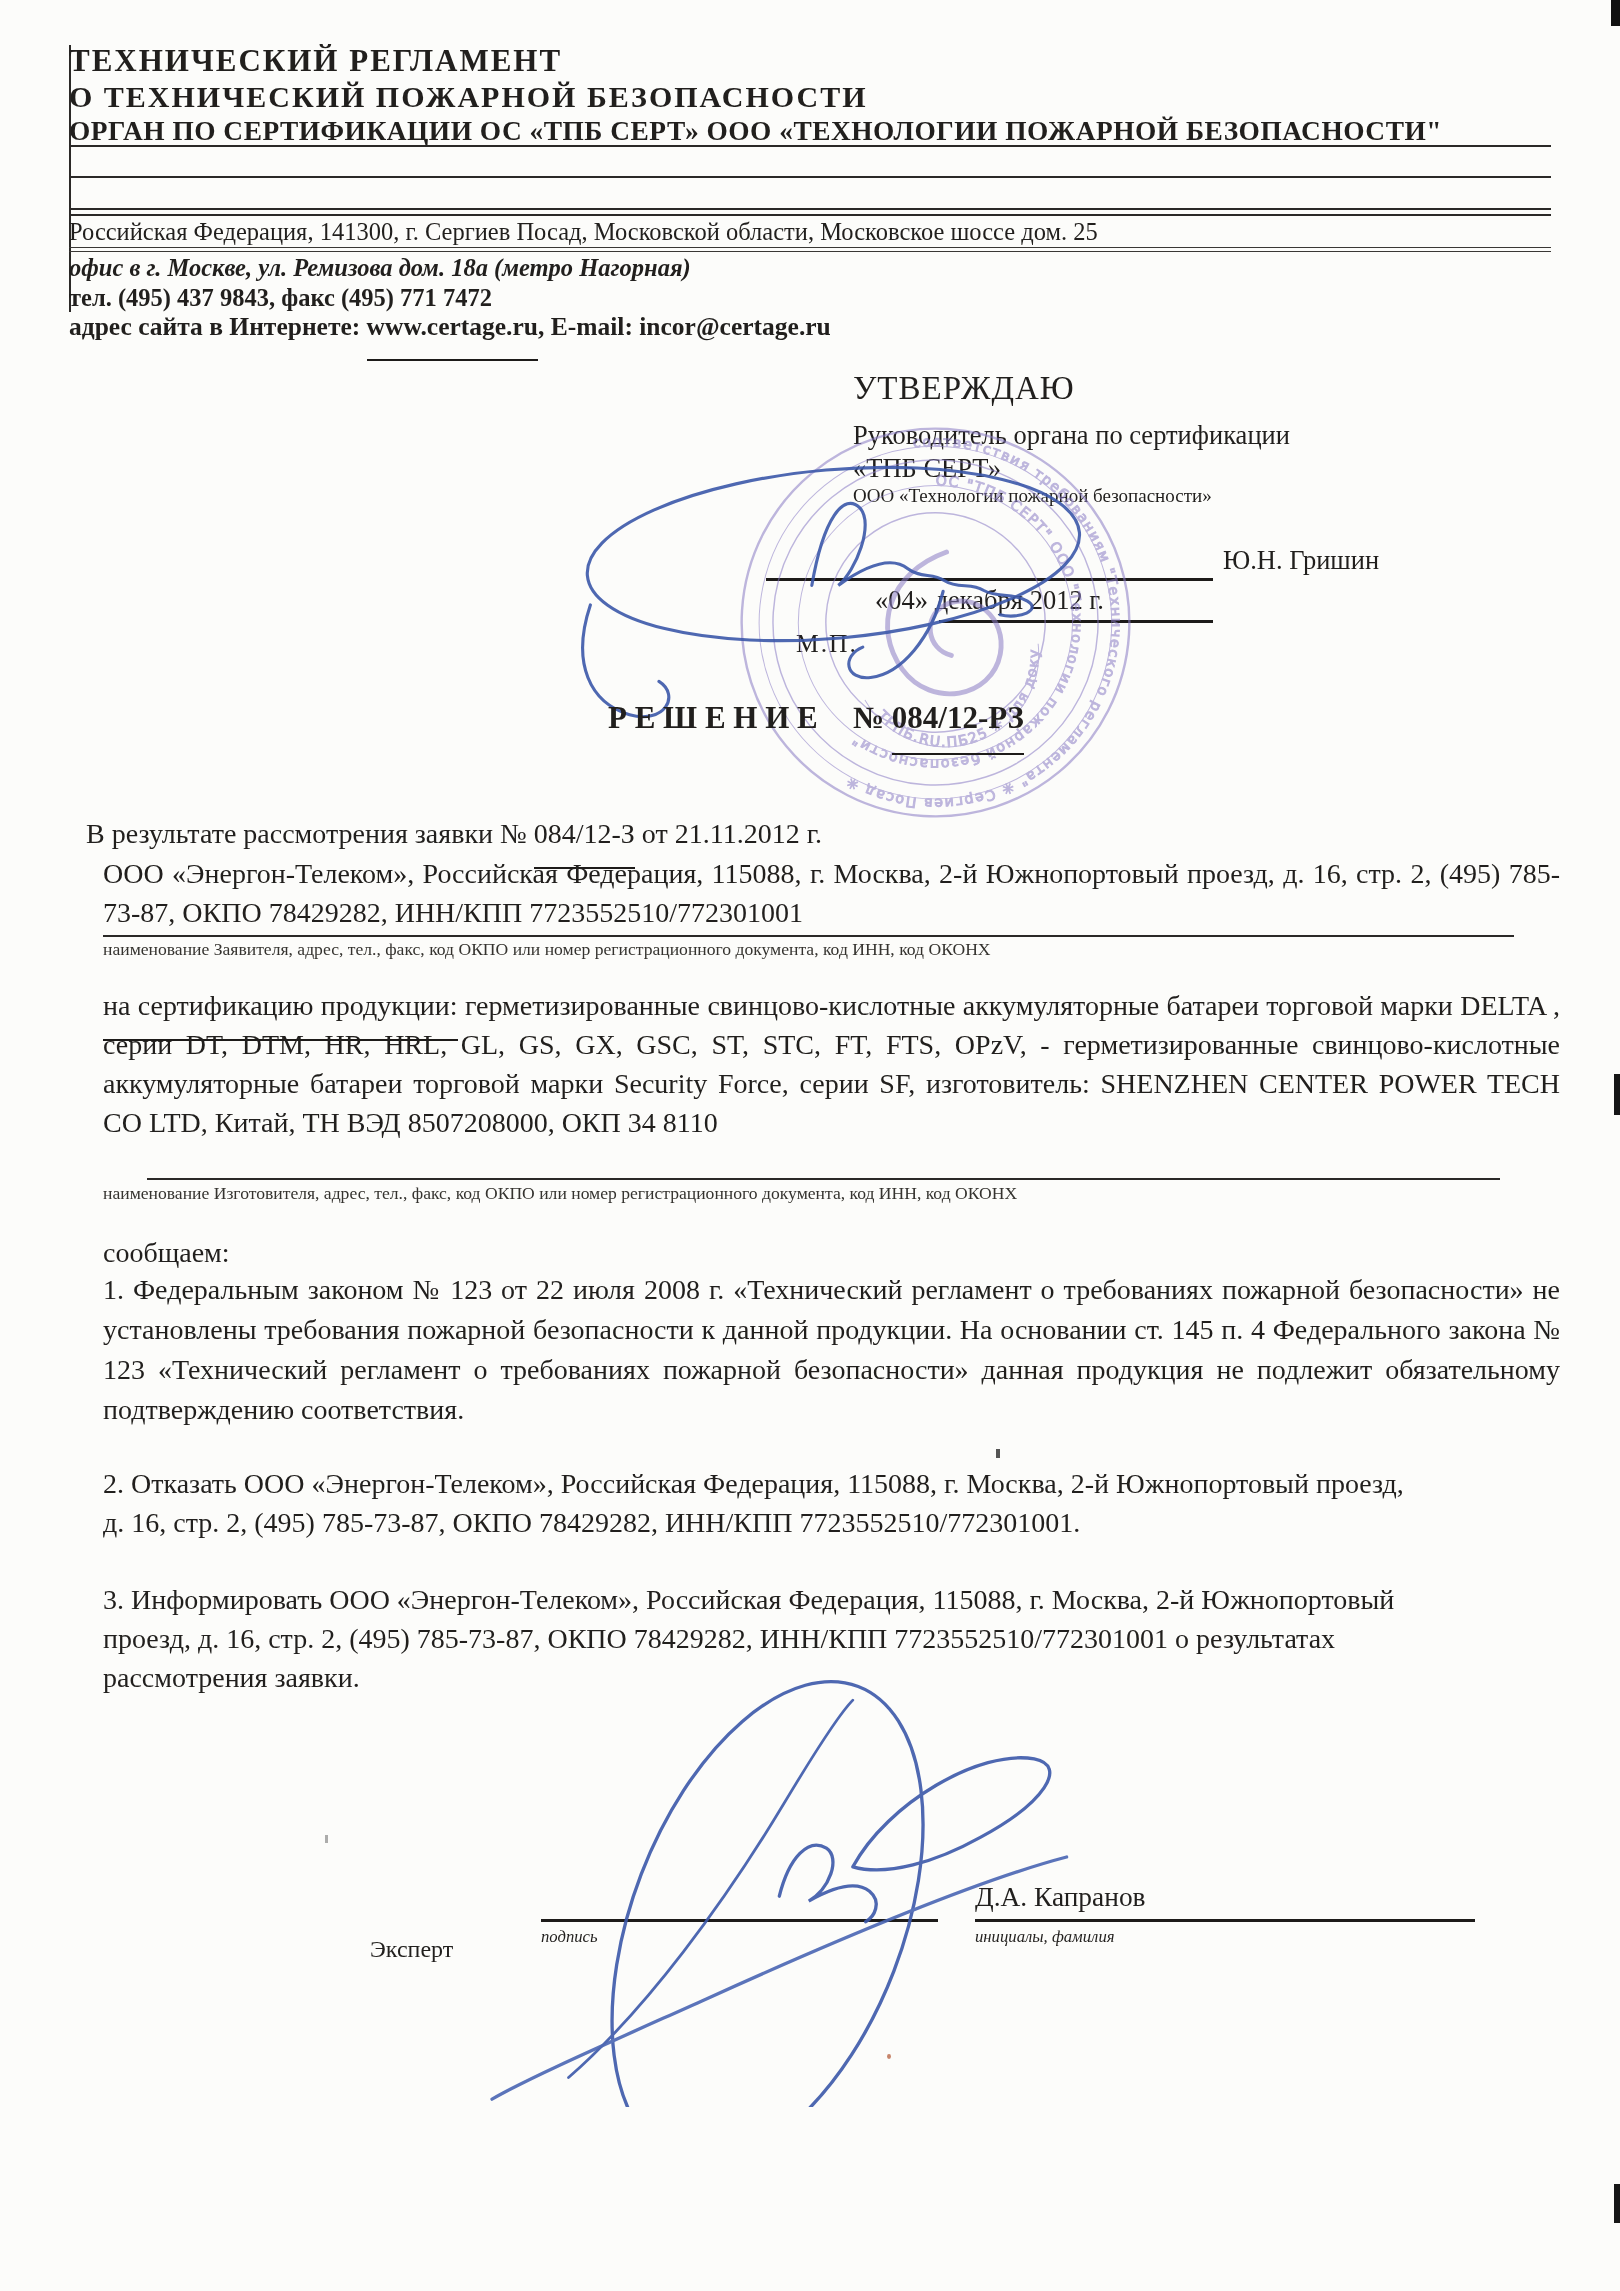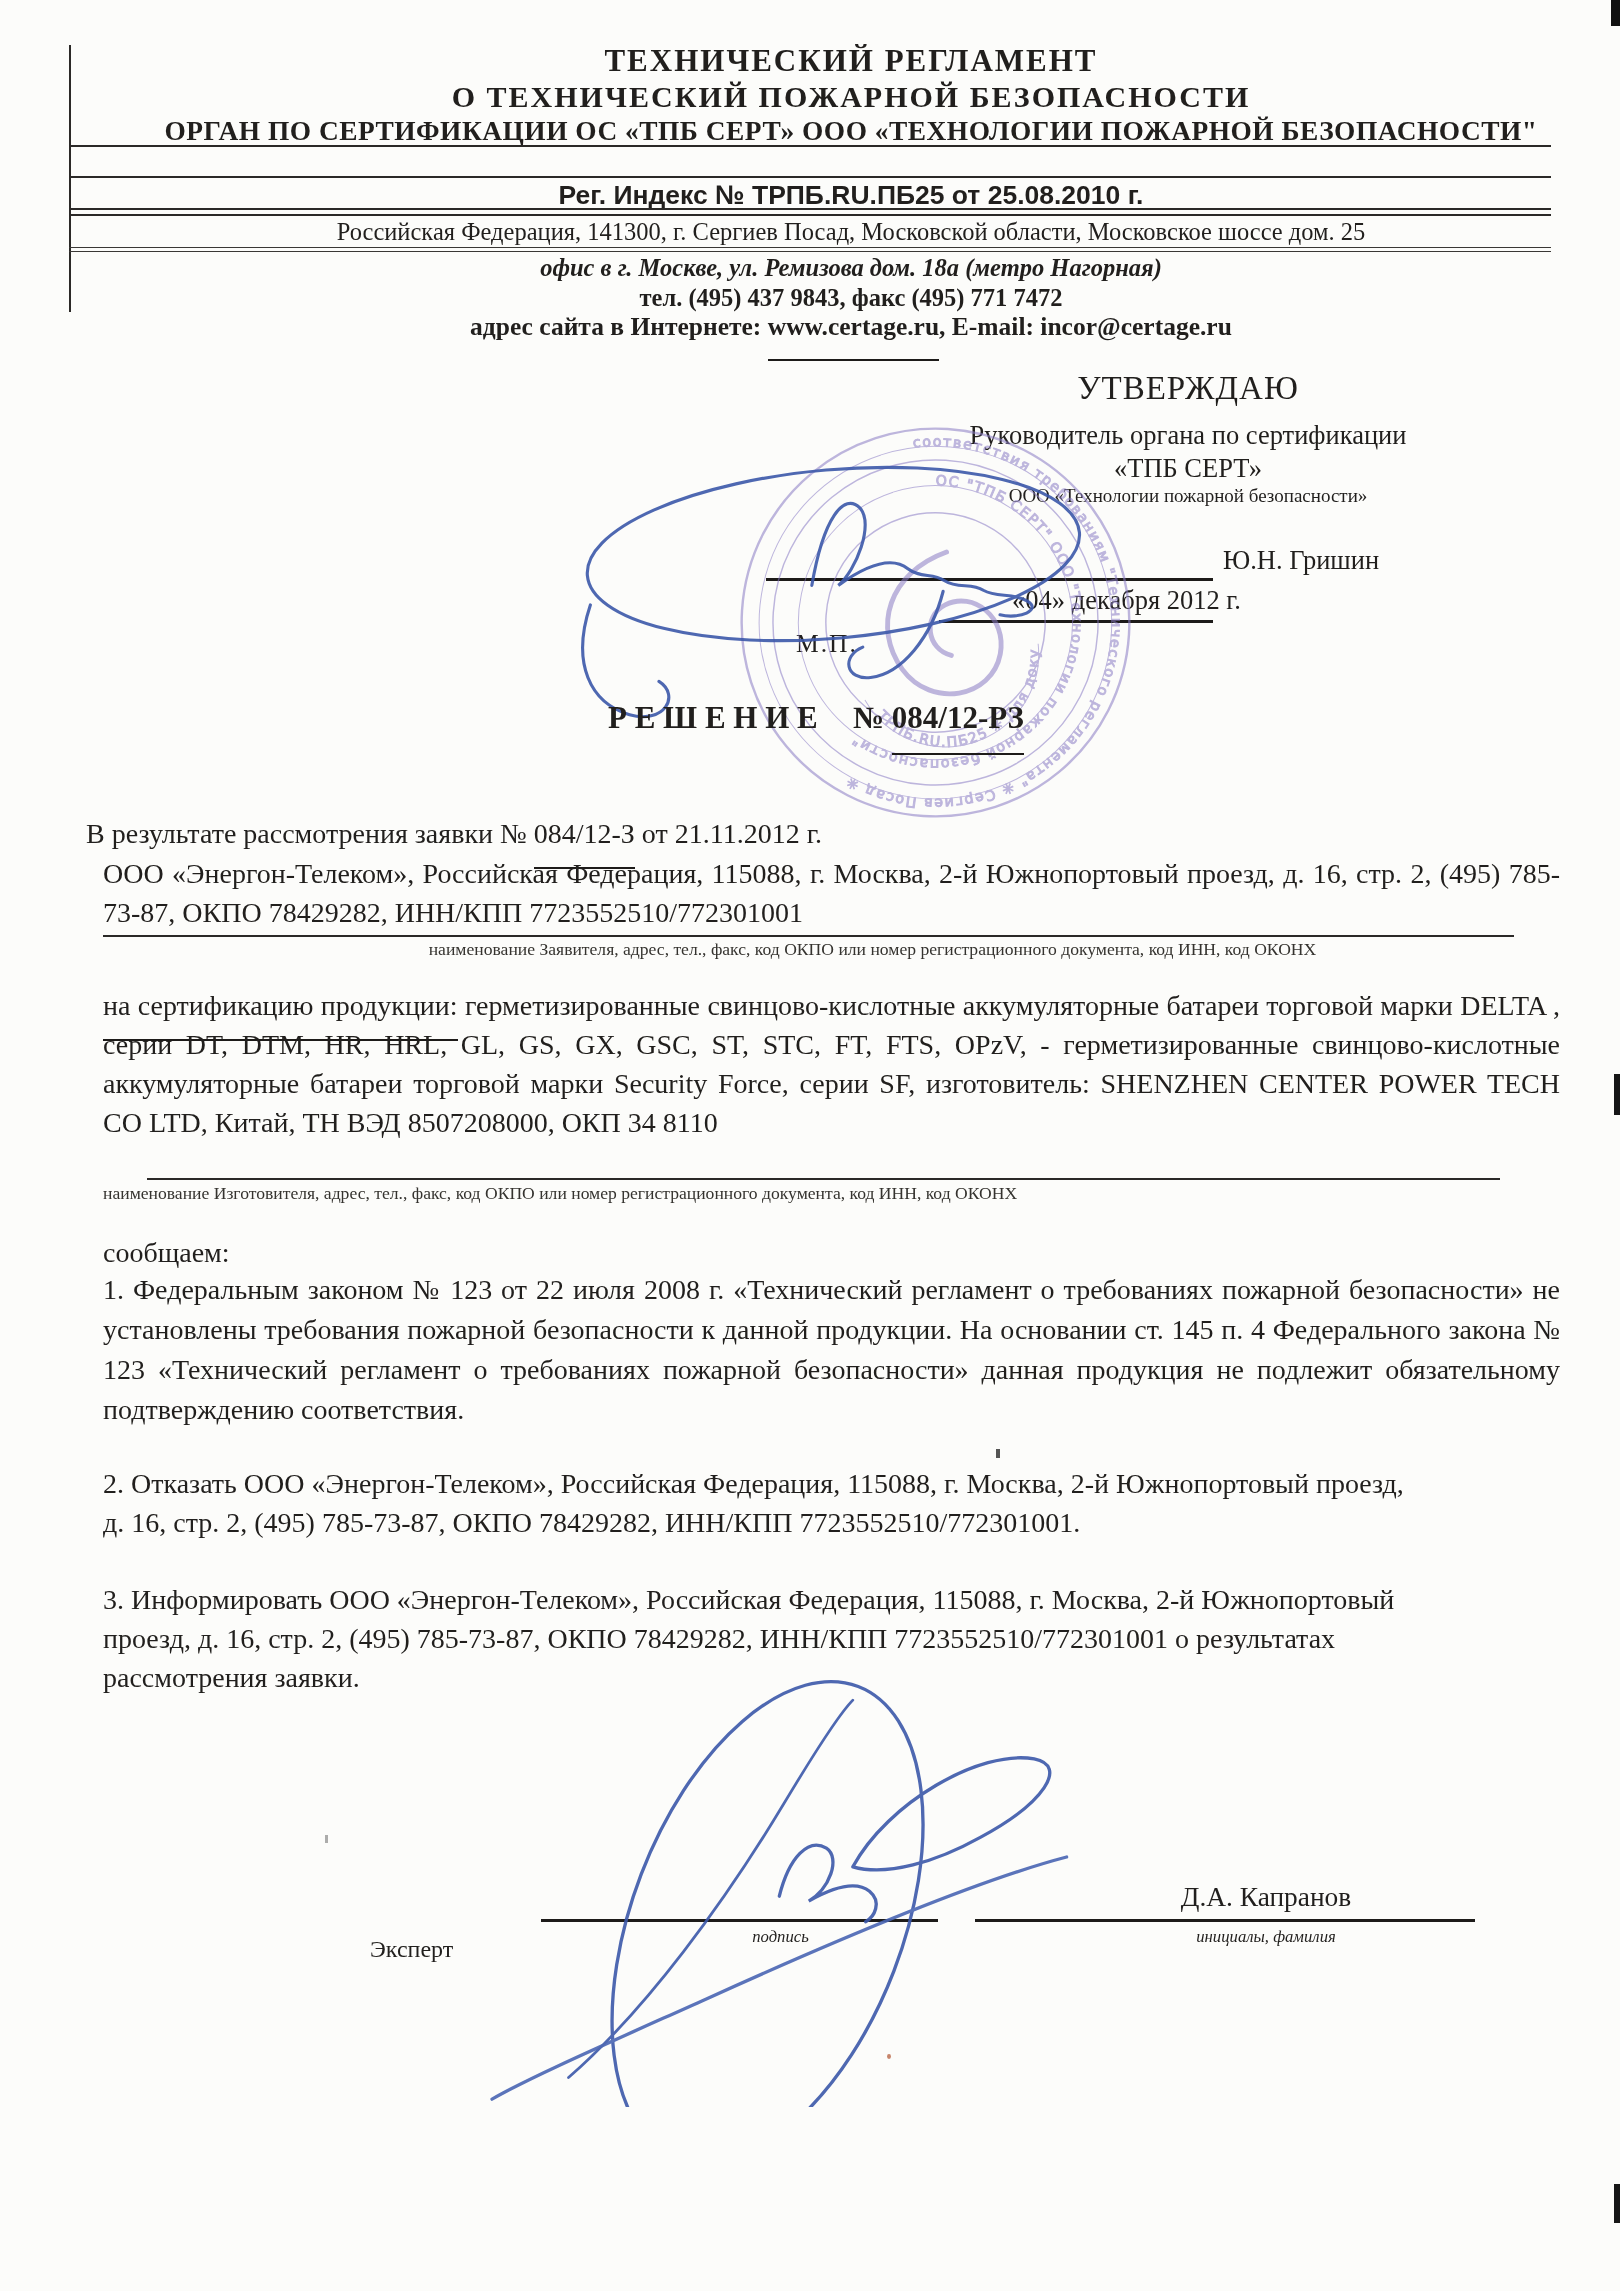--- a/index.html
+++ b/index.html
@@ -1,19 +1,19 @@
 <!DOCTYPE html>
 <html><head>
 <meta charset="utf-8">
 <style>
   html,body{margin:0;padding:0;background:#e8e8e6;}
   .page{position:relative;width:1620px;height:2292px;background:#fcfcfa;overflow:hidden;
         font-family:"Liberation Serif", serif;color:#211f1d;}
   .abs{position:absolute;}
-  .center{text-align:center;margin-left:41px;}
+  .center{}
   .bold{font-weight:bold;}
   .italic{font-style:italic;}
   .sans{font-family:"Liberation Sans", sans-serif;}
   .justify{text-align:justify;}
   .u2{border-bottom:2.5px solid #1d1b19;padding-bottom:18px;}
   .rule{background:#2b2927;}
   .rule-double{border-top:2px solid #2b2927;border-bottom:2px solid #2b2927;height:3.9px;}
   .rule-double-thin{border-top:1.5px solid #3a3835;border-bottom:1.5px solid #3a3835;height:2.9px;}
   .caption{font-size:17.6px;color:#35332f;}
   .body-par{font-size:28px;line-height:39px;}
@@ -31,21 +31,20 @@
 
   <div class="abs rule" style="left:69px;top:45px;width:2px;height:267px;"></div>
 
   <div class="abs bold center" style="left:69px;top:43px;width:1482px;font-size:31px;letter-spacing:2px;">ТЕХНИЧЕСКИЙ РЕГЛАМЕНТ</div>
   <div class="abs bold center" style="left:69px;top:80px;width:1482px;font-size:30px;letter-spacing:2px;">О ТЕХНИЧЕСКИЙ ПОЖАРНОЙ БЕЗОПАСНОСТИ</div>
   <div class="abs bold center" style="left:69px;top:116px;width:1482px;font-size:27.4px;letter-spacing:0.5px;">ОРГАН ПО СЕРТИФИКАЦИИ ОС «ТПБ СЕРТ»  ООО «ТЕХНОЛОГИИ ПОЖАРНОЙ БЕЗОПАСНОСТИ"</div>
 
   <div class="abs rule" style="left:69px;top:145px;width:1482px;height:2px;"></div>
   <div class="abs rule" style="left:69px;top:176px;width:1482px;height:1.5px;"></div>
 
-  <div class="abs bold center sans" style="left:69px;top:180px;width:1482px;font-size:26.5px;">Рег. Индекс № ТРПБ.RU.ПБ25 от 25.08.2010 г.</div>
 
   <div class="abs rule-double" style="left:69px;top:208px;width:1482px;"></div>
 
   <div class="abs center" style="left:69px;top:218px;width:1482px;font-size:24.5px;">Российская Федерация, 141300, г. Сергиев Посад, Московской области,  Московское шоссе дом. 25</div>
 
   <div class="abs rule-double-thin" style="left:69px;top:247px;width:1482px;"></div>
 
   <div class="abs bold italic center" style="left:69px;top:254px;width:1482px;font-size:24.5px;">офис в г. Москве, ул. Ремизова дом. 18а (метро Нагорная)</div>
   <div class="abs bold center" style="left:69px;top:284px;width:1482px;font-size:24.5px;">тел. (495) 437 9843, факс (495) 771 7472</div>
   <div class="abs bold center" style="left:69px;top:312px;width:1482px;font-size:25.5px;">

